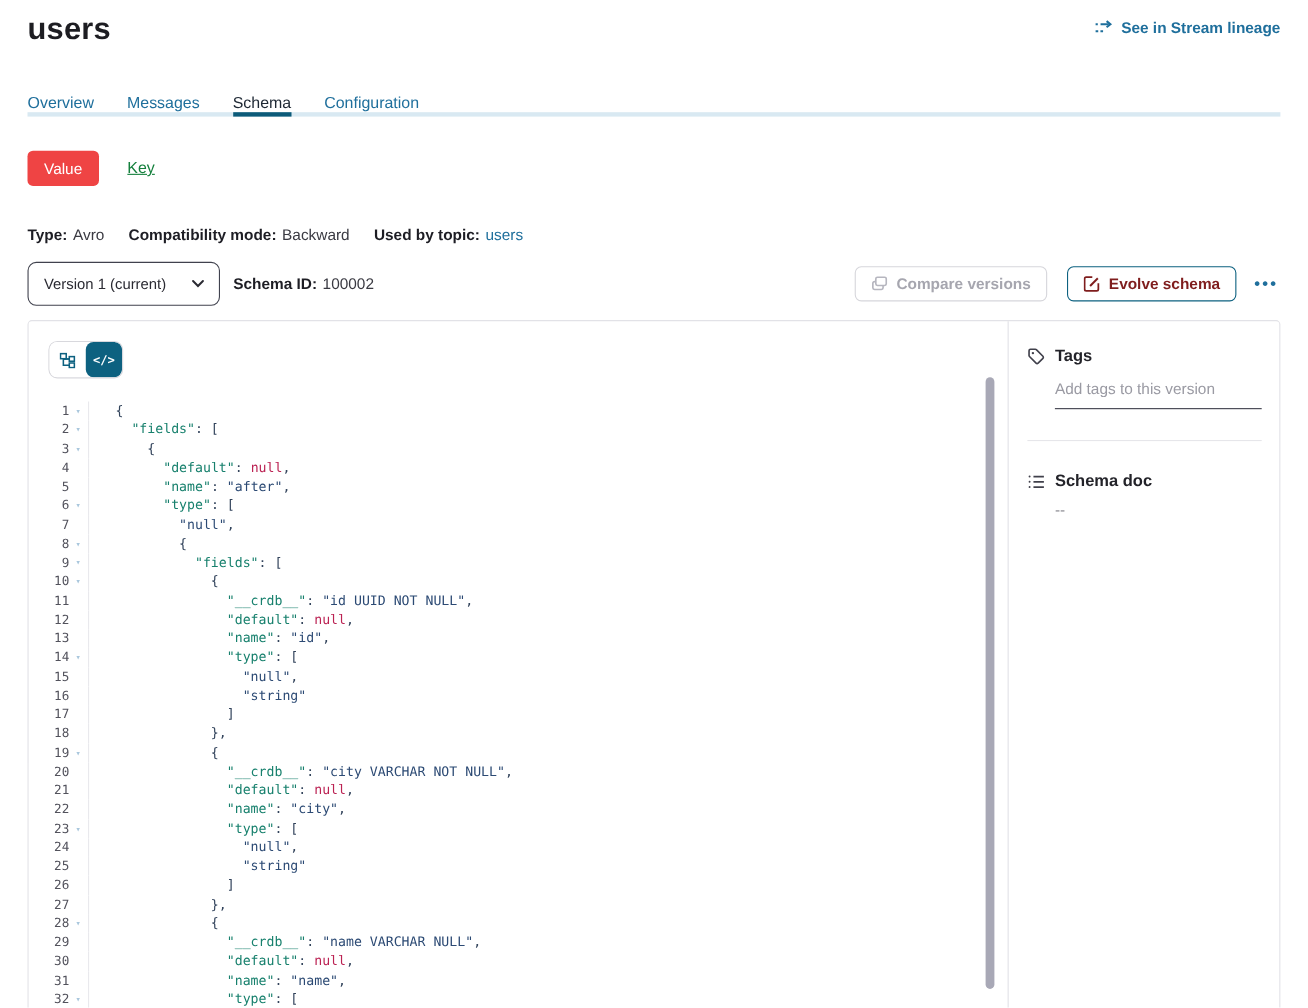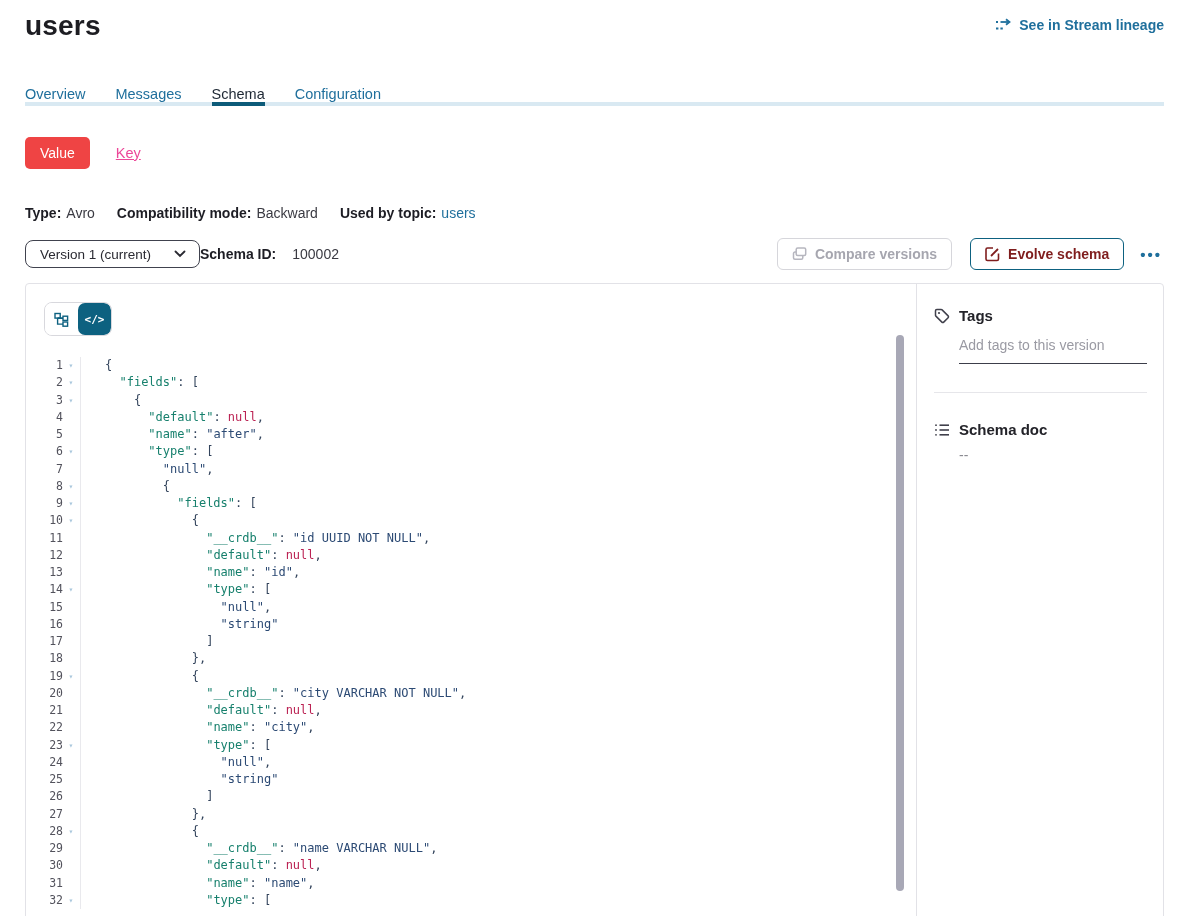--- a/index.html
+++ b/index.html
@@ -16,35 +16,35 @@
   
   .tabs { display: flex; gap: 30px; margin-top: 44px; border-bottom: 4px solid #d9e9f2; }
   .tab { font-size: 14.5px; margin-bottom: -4px; border-bottom: 4px solid transparent;
     color: #1f6f9c; cursor: pointer; }
   .tab.active { color: #1d2733; font-weight: 500; border-bottom-color: #0c5b79; cursor: default; }
 
   
   .serde-row { margin-top: 31px; display: flex; align-items: center; gap: 26px; }
   .pill-btn { background: #ef4444; color: #fff; border: none; border-radius: 5px;
     font-size: 14px; padding: 8px 15px; font-family: inherit; cursor: pointer; }
-  .key-link { color: #ec4899; font-size: 14.5px; cursor: pointer; text-decoration: underline; }
+  .key-link { color: #15803d; font-size: 14.5px; cursor: pointer; text-decoration: underline; }
 
   
   .meta-row { margin-top: 36px; display: flex; gap: 22px; font-size: 14px; }
   .meta-item { display: flex; gap: 5px; align-items: flex-end; }
   .meta-label { font-weight: 700; color: #1d1d24; }
   .meta-value { color: #3a3a42; }
   .meta-link { color: #1f6f9c; cursor: pointer; }
 
   
   .controls-row { margin-top: 17px; display: flex; align-items: center; }
-  .version-select { width: 175px; height: 28px; border: 1px solid #40424e; border-radius: 8px;
+  .version-select { width: 175px; height: 40px; border: 1px solid #40424e; border-radius: 8px;
     display: flex; align-items: center; justify-content: space-between; padding: 0 13px 0 14px;
     font-size: 13.5px; color: #2a2a32; cursor: pointer; background: #fff; }
-  .schema-id { margin-left: 0; font-size: 14px; display: flex; gap: 16px; }
+  .schema-id { margin-left: 12px; font-size: 14px; display: flex; gap: 5px; }
   .controls-spacer { flex: 1; }
   .btn { height: 32px; border-radius: 6px; font-size: 14px; font-weight: 700; font-family: inherit;
     display: inline-flex; align-items: center; gap: 8px; padding: 0 14px; background: #fff; cursor: pointer; }
   .btn-disabled { border: 1px solid #d6d6db; color: #a6a6af; cursor: default; }
   .btn-outline { border: 1px solid #0d6180; color: #7f1d1d; margin-left: 18px; }
   .more-btn { margin-left: 14px; color: #1f6f9c; font-size: 15px; font-weight: 700; letter-spacing: 2px;
     cursor: pointer; background: none; border: none; padding: 4px 2px; }
 
   
   .panel { margin-top: 13px; height: 640px; border: 1px solid #e2e2e7; border-radius: 4px;

